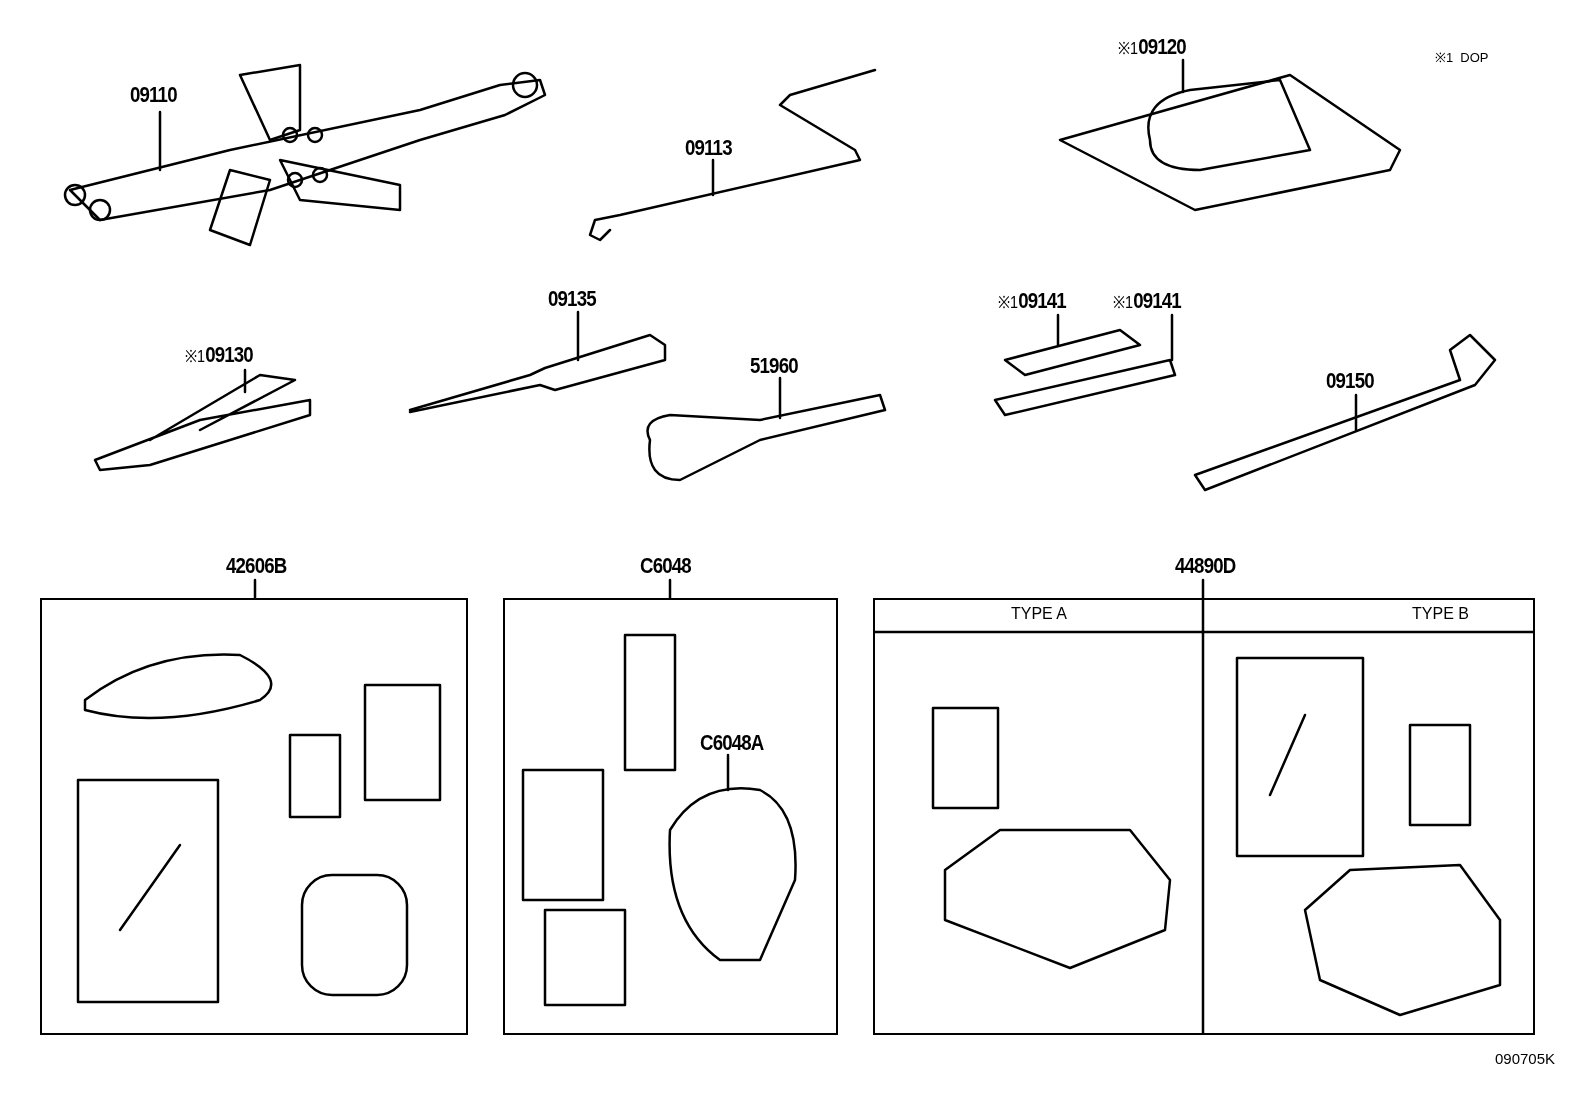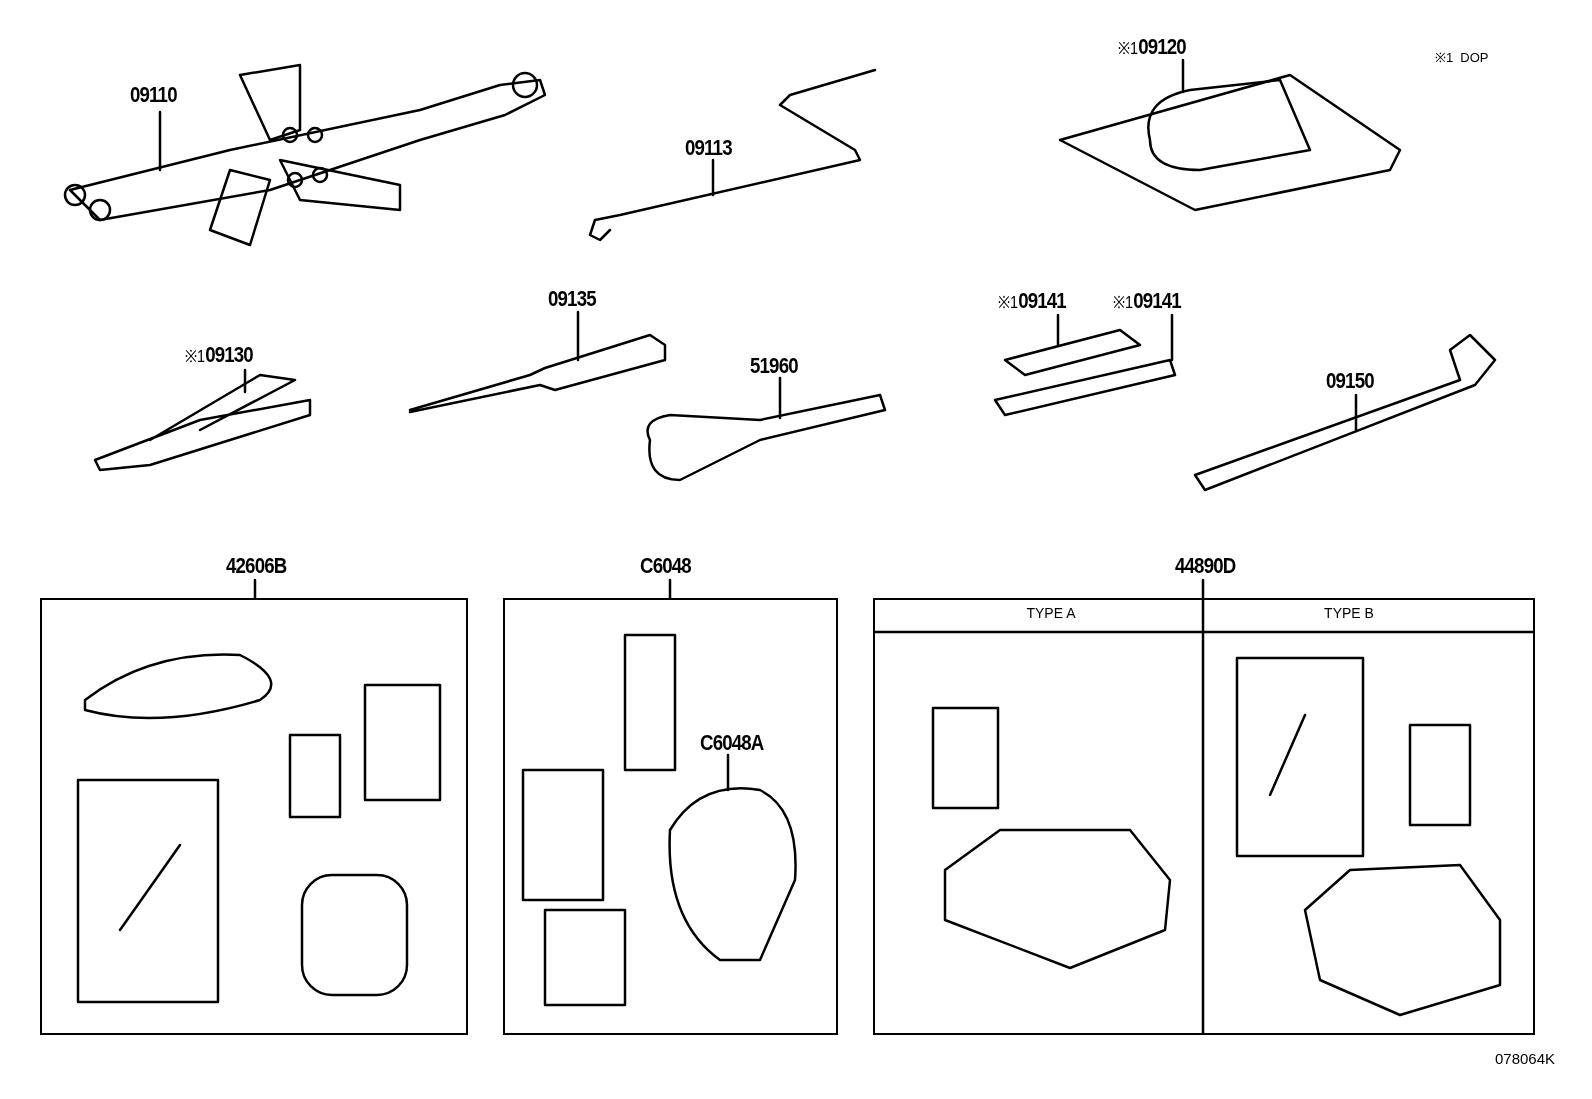--- a/index.html
+++ b/index.html
@@ -1,20 +1,20 @@
 <!DOCTYPE html>
 <html><head>
 <meta charset="utf-8">
 <style>
   html,body{margin:0;padding:0;background:#fff;}
   body{width:1592px;height:1099px;position:relative;overflow:hidden;font-family:"Liberation Sans",sans-serif;color:#000;}
   svg.art{position:absolute;left:0;top:0;width:1592px;height:1099px;}
   .lbl{position:absolute;font-family:"Liberation Sans Narrow","Liberation Sans",sans-serif;font-weight:bold;font-size:22px;letter-spacing:-1px;transform:scaleX(0.85);transform-origin:left top;white-space:nowrap;}
   .note{position:absolute;font-size:13px;white-space:nowrap;}
-  .type{position:absolute;font-size:14px;white-space:nowrap;text-align:center;margin-left:12px;}
+  .type{position:absolute;font-size:16px;white-space:nowrap;text-align:center;}
   .code{position:absolute;font-size:15px;white-space:nowrap;}
   .mark{font-weight:normal;font-size:17px;letter-spacing:0;}
   .box{position:absolute;border:2px solid #000;box-sizing:border-box;}
 </style>
 </head>
 <body>
 
 <svg class="art" viewBox="0 0 1592 1099">
   <g fill="none" stroke="#000" stroke-width="2.5" stroke-linejoin="round" stroke-linecap="round">
 
@@ -98,15 +98,15 @@
 <div class="lbl" style="left:226px;top:553px;">42606B</div>
 <div class="lbl" style="left:640px;top:553px;">C6048</div>
 <div class="lbl" style="left:700px;top:730px;">C6048A</div>
 <div class="lbl" style="left:1175px;top:553px;">44890D</div>
 
 <div class="box" style="left:40px;top:598px;width:428px;height:437px;"></div>
 <div class="box" style="left:503px;top:598px;width:335px;height:437px;"></div>
 <div class="box" style="left:873px;top:598px;width:662px;height:437px;"></div>
 
 <div class="type" style="left:875px;top:605px;width:328px;">TYPE A</div>
-<div class="type" style="left:1205px;top:605px;width:264px;">TYPE B</div>
+<div class="type" style="left:1205px;top:605px;width:264px;text-align:right;">TYPE B</div>
 
-<div class="code" style="left:1495px;top:1050px;">078064K</div>
+<div class="code" style="left:1495px;top:1050px;">090705K</div>
 
 </body></html>

